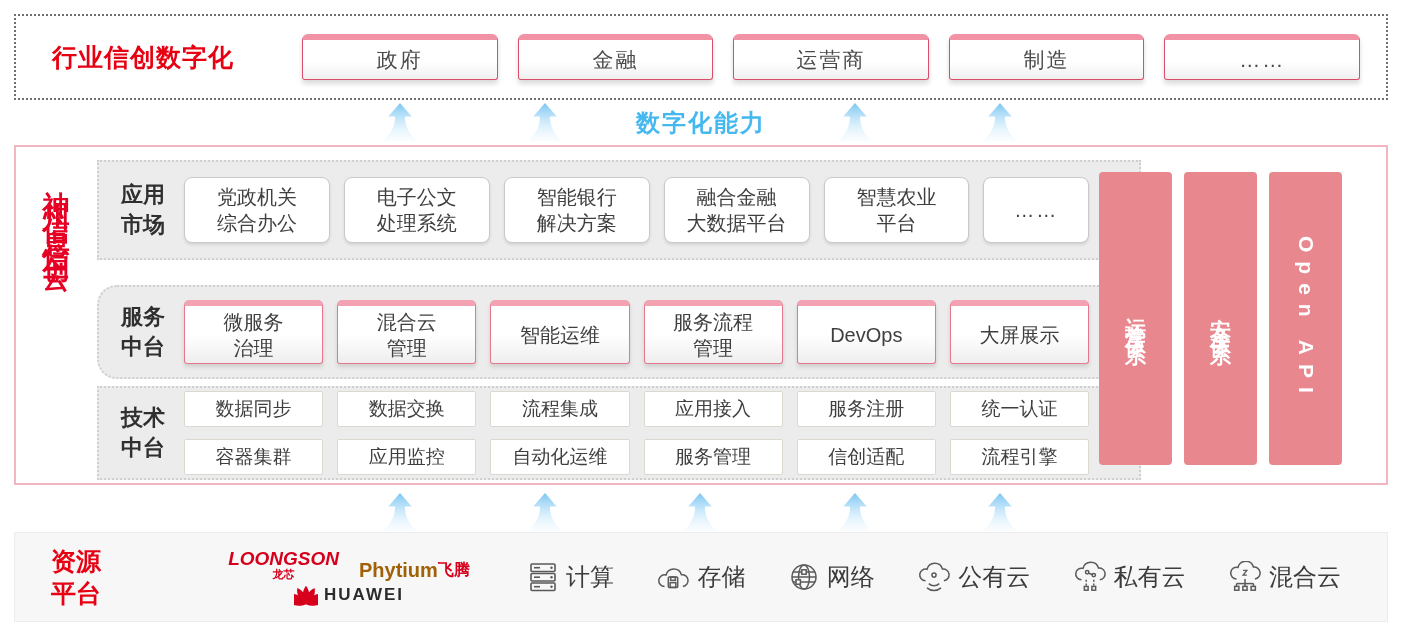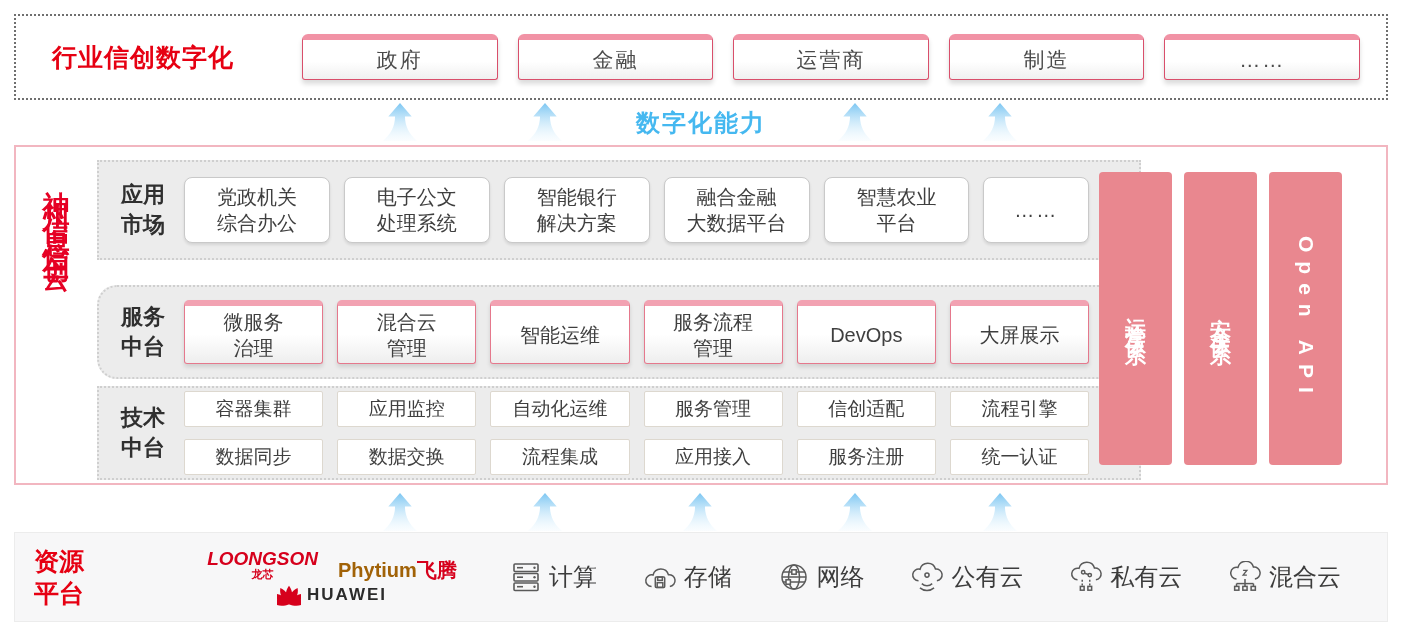--- a/index.html
+++ b/index.html
@@ -92,31 +92,31 @@
     writing-mode:vertical-rl; color:#fff; font-weight:bold; font-size:21px; letter-spacing:9px;
   }
 
   
   .res-band{
     position:absolute; left:14px; top:532px; width:1374px; height:90px;
     background:#f7f7f8; border:1px solid #ececec;
     display:flex; align-items:center;
   }
   .res-label{
-    margin-left:19px; width:86px; font-size:25px; font-weight:bold; color:#e60012;
+    margin-left:36px; width:86px; font-size:25px; font-weight:bold; color:#e60012;
     line-height:1.3; white-space:pre-line; flex:0 0 auto;
   }
   .vendors{ flex:0 0 260px; margin-left:82px; display:flex; flex-direction:column; align-items:center; gap:4px; }
   .vendor-line{ display:flex; align-items:flex-end; gap:20px; }
   .loongson-wrap{ display:flex; flex-direction:column; align-items:center; line-height:1;text-align:right; }
   .loongson-name{ font-size:19px; font-weight:bold; font-style:italic; color:#d6001c; letter-spacing:0px; }
   .loongson-sub{ font-size:11px; font-weight:bold; color:#d6001c; margin-top:1px; }
   .phytium-wrap{ display:flex; align-items:center; line-height:1; }
   .phytium-name{ font-size:20px; font-weight:bold; color:#a16207; }
-  .phytium-sub{ font-size:20px; font-weight:bold; color:#d6001c; }
+  .phytium-sub{ font-size:16px; font-weight:bold; color:#d6001c; }
   .huawei-wrap{ display:flex; align-items:center; gap:6px; }
   .huawei-name{ font-size:17px; font-weight:bold; color:#2b2b2b; letter-spacing:2px; }
   .res-items{ flex:1; display:flex; justify-content:space-between; margin:0 46px 0 48px; }
   .res-item{ display:flex; align-items:flex-end; gap:7px; }
   .res-item-label{ font-size:24px; color:#3c3c3c; }
   .res-icon{ flex:0 0 auto; }
 </style>
 </head>
 <body>
 
@@ -192,34 +192,34 @@
         <div class="svc-box">大屏展示</div>
       </div>
     </div>
 
     <div class="mrow mrow-3">
       <div class="mrow-label">技术
 中台</div>
       <div class="mrow-content">
         <div class="tech-grid">
           <div class="tech-line">
+            <div class="tech-box">数据同步</div>
+            <div class="tech-box">数据交换</div>
+            <div class="tech-box">流程集成</div>
+            <div class="tech-box">应用接入</div>
+            <div class="tech-box">服务注册</div>
+            <div class="tech-box">统一认证</div>
+          </div>
+          <div class="tech-line">
             <div class="tech-box">容器集群</div>
             <div class="tech-box">应用监控</div>
             <div class="tech-box">自动化运维</div>
             <div class="tech-box">服务管理</div>
             <div class="tech-box">信创适配</div>
             <div class="tech-box">流程引擎</div>
-          </div>
-          <div class="tech-line">
-            <div class="tech-box">数据同步</div>
-            <div class="tech-box">数据交换</div>
-            <div class="tech-box">流程集成</div>
-            <div class="tech-box">应用接入</div>
-            <div class="tech-box">服务注册</div>
-            <div class="tech-box">统一认证</div>
           </div>
         </div>
       </div>
     </div>
   </div>
 
   <div class="pillar pillar-1">
     <div class="pillar-text">运营体系</div>
   </div>
   <div class="pillar pillar-2">

